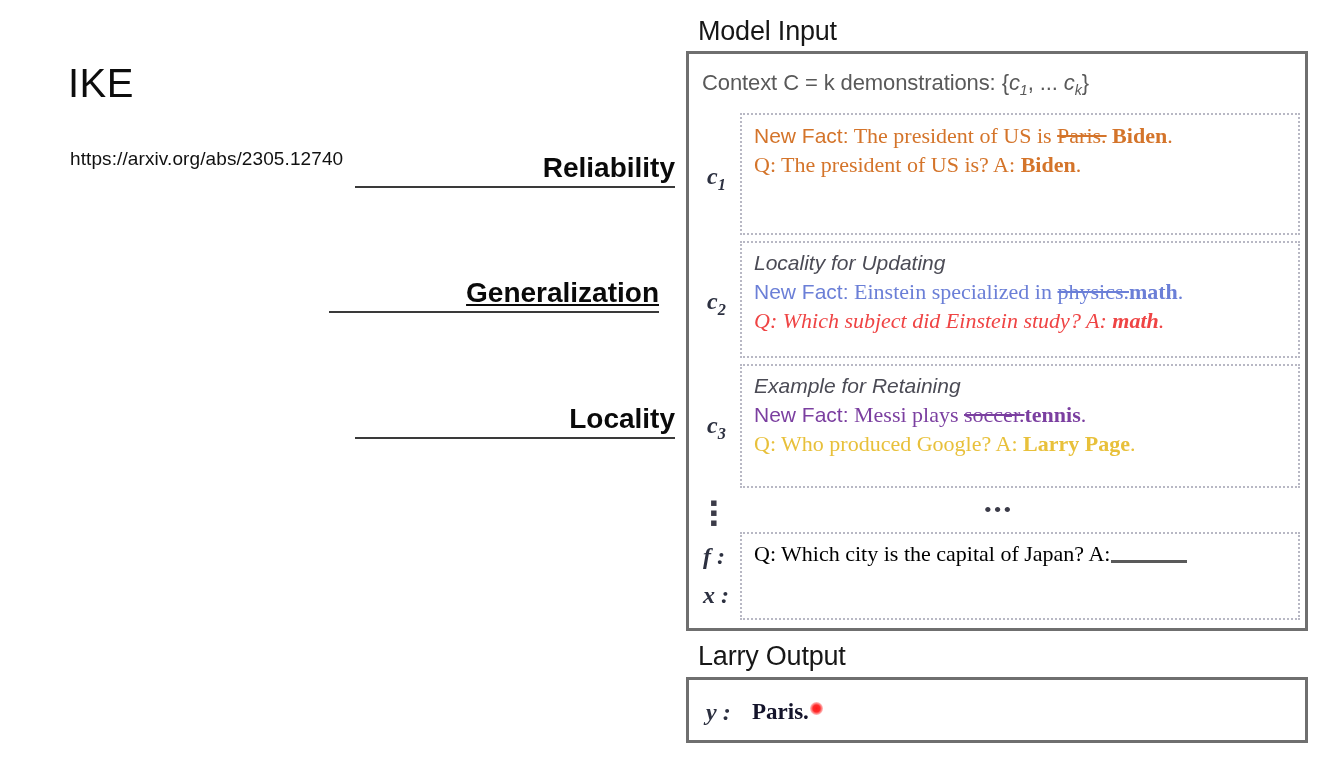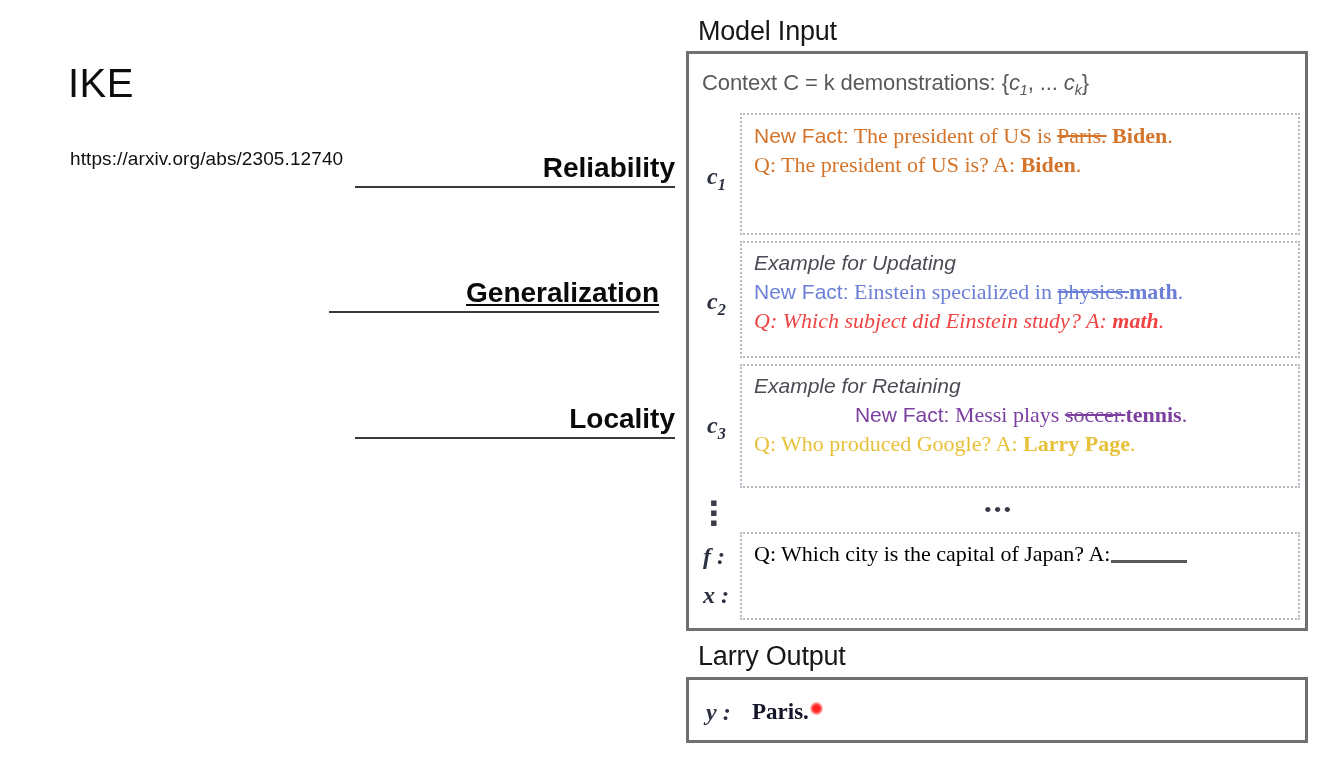--- a/index.html
+++ b/index.html
@@ -221,30 +221,30 @@
 <div class="abs rowlabel" id="lab-c1"><span>c</span><sub>1</sub></div>
 
 <div class="abs demo-box" id="demo1">
   <div class="demo-line" id="demo1-fact" style="color: rgb(212, 116, 42);"><span class="tag">New Fact:</span><span> The president of US is </span><span class="strike">Paris.</span><span>&nbsp;</span><span class="b">Biden</span><span>.</span></div>
   <div class="demo-line" id="demo1-qa" style="color: rgb(212, 116, 42);"><span>Q: The president of  US is? A: </span><span class="b">Biden</span><span>.</span></div>
 </div>
 
 <div class="abs rowlabel" id="lab-c2"><span>c</span><sub>2</sub></div>
 
 <div class="abs demo-box" id="demo2">
-  <div class="demo-title">Example for Updating</div>
+  <div class="demo-title">Locality for Updating</div>
   <div class="demo-line" id="demo2-fact" style="color: rgb(107, 127, 215);"><span class="tag">New Fact:</span><span> Einstein specialized in </span><span class="strike">physics.</span><span class="b">math</span><span>.</span></div>
   <div class="demo-line" id="demo2-qa" style="color: #ef4444; font-style: italic;"><span>Q: Which subject did Einstein study? A: </span><span class="b">math</span><span>.</span></div>
 </div>
 
 <div class="abs rowlabel" id="lab-c3"><span>c</span><sub>3</sub></div>
 
 <div class="abs demo-box" id="demo3">
   <div class="demo-title">Example for Retaining</div>
-  <div class="demo-line" id="demo3-fact" style="color: rgb(123, 63, 160); text-align: center;"><span class="tag">New Fact:</span><span> Messi plays </span><span class="strike">soccer.</span><span class="b">tennis</span><span>.</span></div>
+  <div class="demo-line" id="demo3-fact" style="color: rgb(123, 63, 160);"><span class="tag">New Fact:</span><span> Messi plays </span><span class="strike">soccer.</span><span class="b">tennis</span><span>.</span></div>
   <div class="demo-line" id="demo3-qa" style="color: rgb(232, 192, 58);"><span>Q: Who produced Google? A: </span><span class="b">Larry Page</span><span>.</span></div>
 </div>
 
 <div class="abs" id="vdots">
   <span>▪</span>
   <span>▪</span>
   <span>▪</span>
 </div>
 
 <div class="abs" id="hdots">•••</div>

